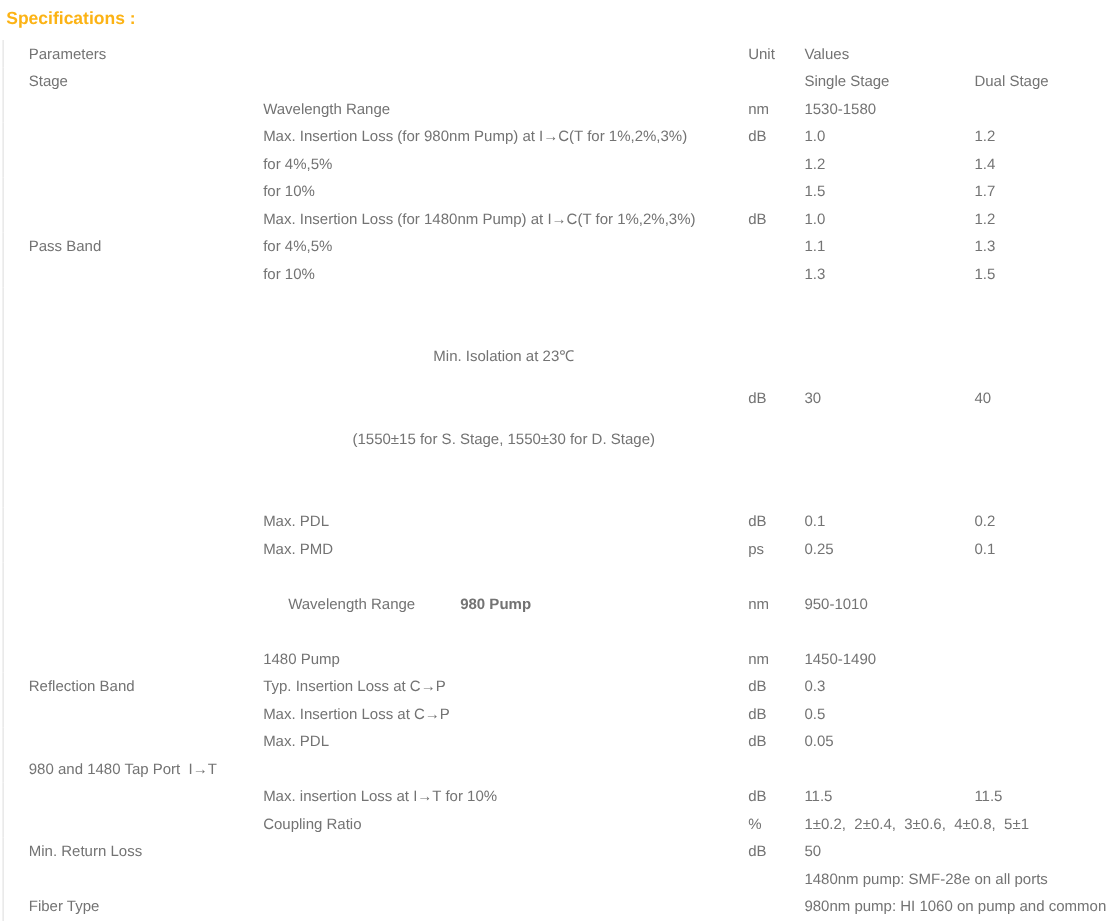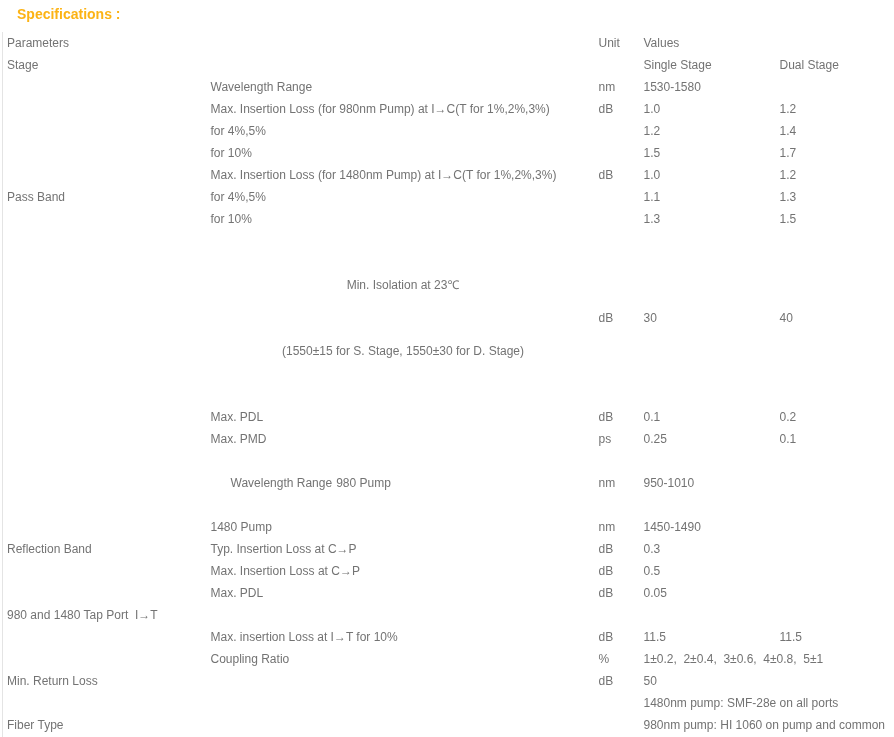--- a/index.html
+++ b/index.html
@@ -8,45 +8,44 @@
     background:#ffffff;
     font-family:"Liberation Sans", sans-serif;
     color:#737373;
     overflow:hidden;
   }
   .title {
     color:#fcb315;
     font-weight:bold;
     font-size:14px;
     padding:6px 0 0 5px;
-    margin-left:12px;
   }
   table.spec {
     border-collapse:collapse;
     table-layout:fixed;
     width:890px;
     margin:10px 0 0 2px;
     border-left:1px solid #e4e4e4;
     font-size:12px;
     color:#737373;
   }
   table.spec td {
     padding:0 0 0 3px;
     vertical-align:middle;
     white-space:pre-wrap;
     line-height:22px;
     overflow:hidden;
   }
-  table.spec td.c1 { padding-left:4px; }
+  table.spec td.c1 { padding-left:20px; }
   table.spec tr { height:22px; }
   table.spec tr.h44 { height:44px; }
   table.spec tr.h56 { height:56px; }
   td.indent  { padding-left:142px; }
   td.indent2 { padding-left:111px; }
-  .gap { margin-left:4px; }
+  .gap { margin-left:36px;font-weight:bold; }
   .fiber-val { line-height:14px; }
   .twoline div { line-height:22px;text-align:center; }
 </style>
 </head>
 <body>
 
 <div class="title">Specifications :</div>
 
 <table class="spec">
   <colgroup>

